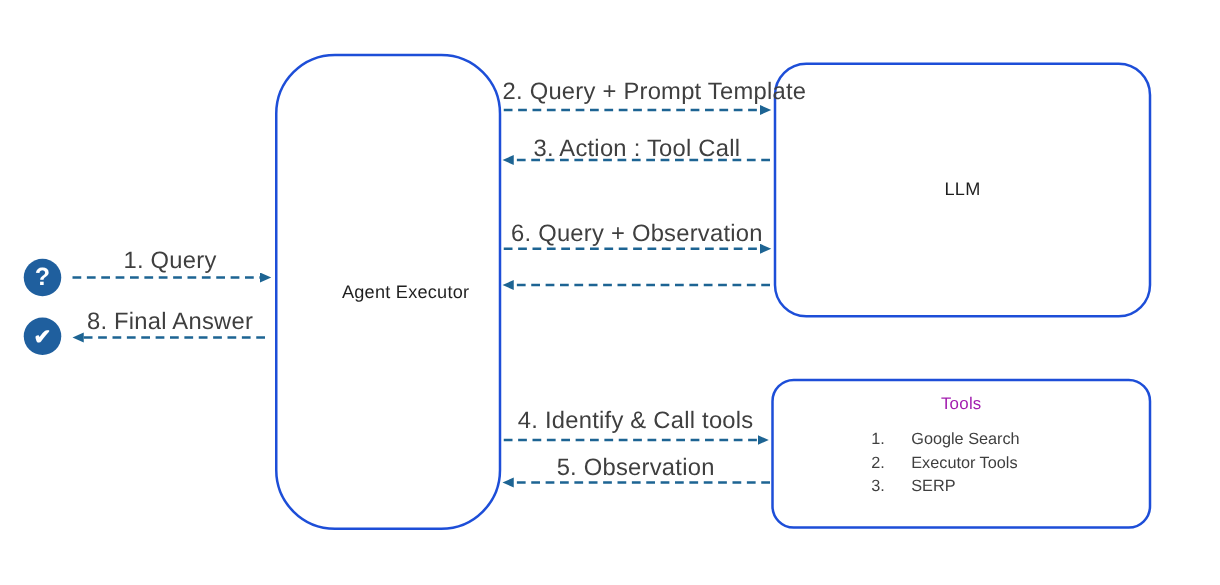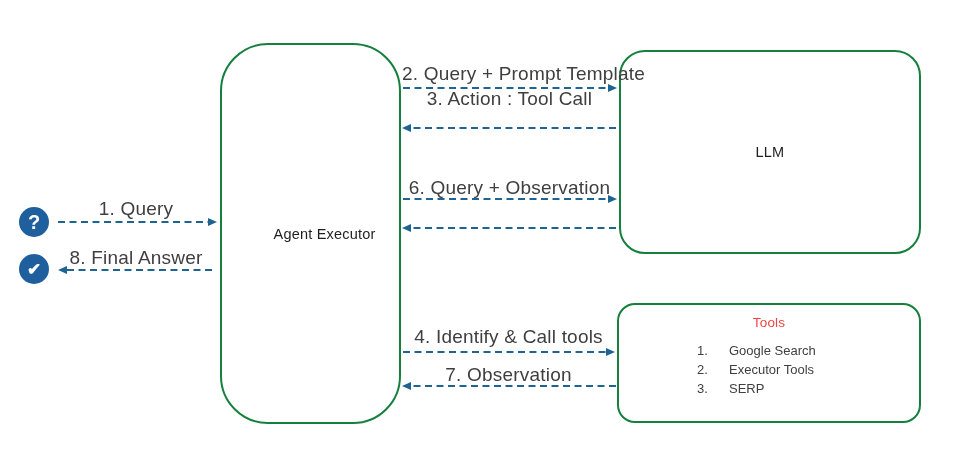--- a/index.html
+++ b/index.html
@@ -16,21 +16,21 @@
     overflow: hidden;
   }
   .arrow-layer {
     position: absolute;
     left: 0; top: 0;
     width: 976px; height: 468px;
     pointer-events: none;
   }
   .node {
     position: absolute;
-    border: 2px solid #15803d;
+    border: 2px solid #1d4ed8;
     background: #ffffff;
     box-sizing: border-box;
   }
   .node-agent {
     left: 220px; top: 43px;
     width: 181px; height: 381px;
     border-radius: 48px;
     display: flex;
     align-items: center;
     justify-content: center;
@@ -51,21 +51,21 @@
   }
   .node-title {
     font-size: 14.5px;
     color: #1f1f1f;
     letter-spacing: 0.2px;
   }
   .tools-title {
     text-align: center;
     margin-top: 10px;
     font-size: 13.5px;
-    color: #ef4444;
+    color: #a21caf;
     letter-spacing: 0.2px;
   }
   .tools-list {
     margin-top: 11px;
     margin-left: 78px;
     font-size: 13px;
     color: #3f3f3f;
   }
   .tool-row {
     line-height: 19px;
@@ -77,21 +77,21 @@
   }
   .arrow-label {
     position: absolute;
     font-size: 19px;
     color: #3f3f3f;
     text-align: center;
     letter-spacing: 0.2px;
     white-space: nowrap;
   }
   .lbl-2 { left: 402px; top: 63px;  width: 215px; }
-  .lbl-3 { left: 402px; top: 88px; width: 215px; }
+  .lbl-3 { left: 402px; top: 109px; width: 215px; }
   .lbl-6 { left: 402px; top: 177px; width: 215px; }
   .lbl-7 { left: 402px; top: 208px; width: 215px; }
   .lbl-4 { left: 402px; top: 326px; width: 213px; }
   .lbl-5 { left: 402px; top: 364px; width: 213px; }
   .lbl-1 { left: 56px;  top: 198px; width: 160px; }
   .lbl-8 { left: 56px;  top: 247px; width: 160px; }
   .icon-circle {
     position: absolute;
     width: 30px; height: 30px;
     border-radius: 50%;
@@ -175,17 +175,17 @@
         <span class="tool-num">3.</span>
         <span>SERP</span>
       </div>
     </div>
   </div>
 
   <div class="arrow-label lbl-1">1. Query</div>
   <div class="arrow-label lbl-2">2. Query + Prompt Template</div>
   <div class="arrow-label lbl-3">3. Action : Tool Call</div>
   <div class="arrow-label lbl-4">4. Identify &amp; Call tools</div>
-  <div class="arrow-label lbl-5">7. Observation</div>
+  <div class="arrow-label lbl-5">5. Observation</div>
   <div class="arrow-label lbl-6">6. Query + Observation</div>
   <div class="arrow-label lbl-8">8. Final Answer</div>
 
 </div>
 
 </body></html>

